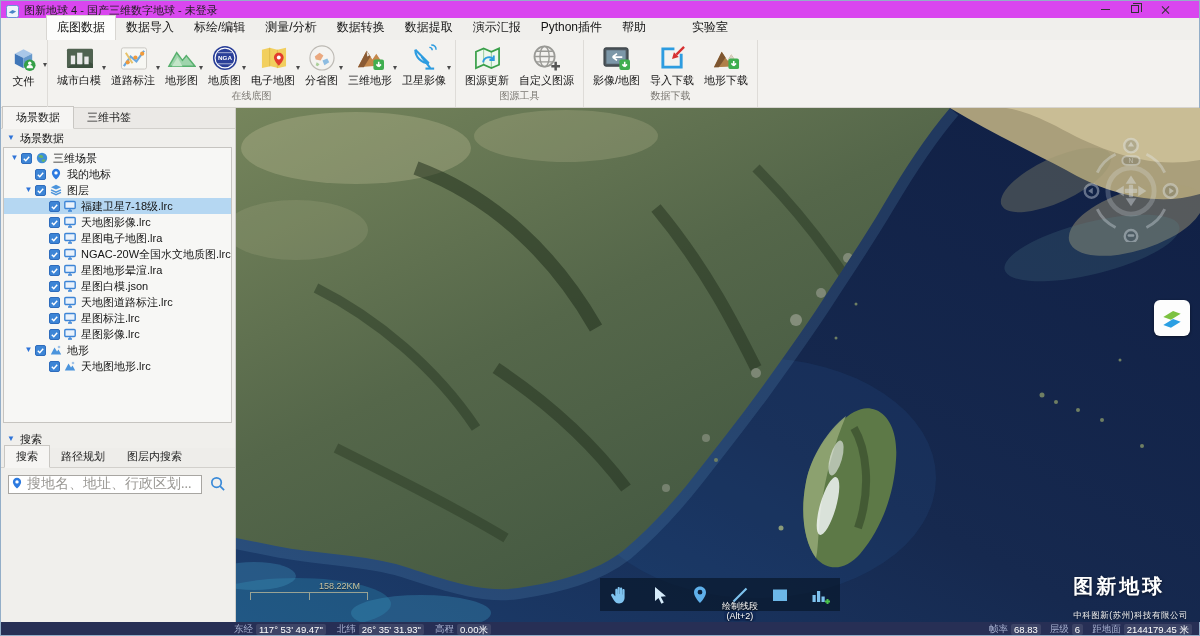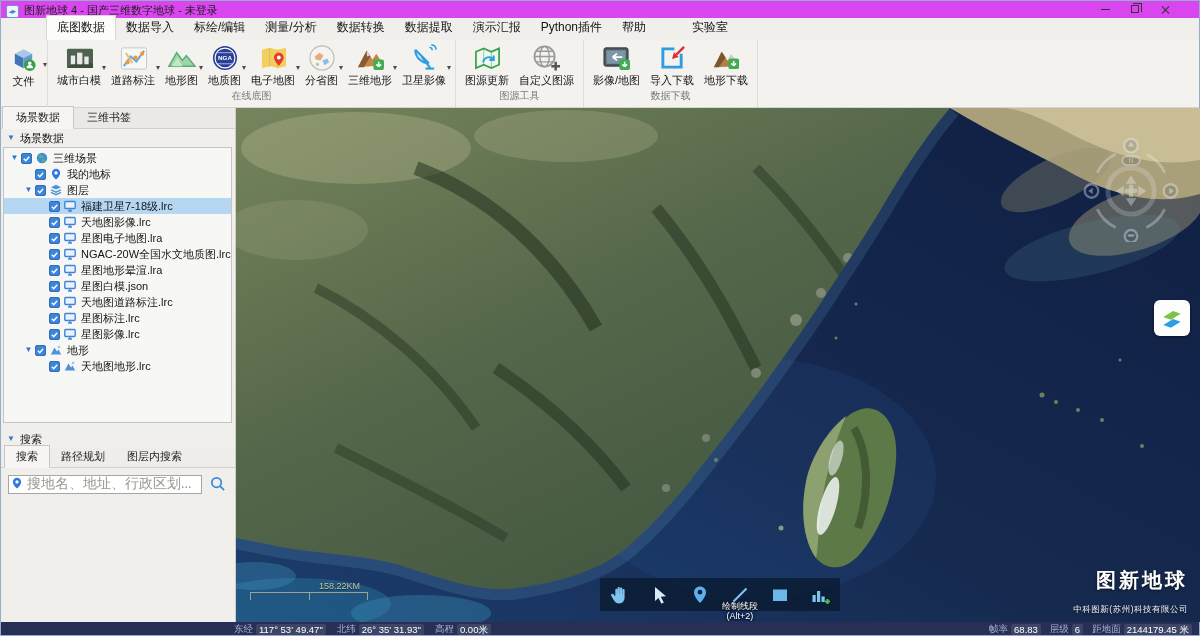--- a/index.html
+++ b/index.html
@@ -76,21 +76,21 @@
 .logo-btn svg{width:26px;height:26px;display:block}
 .scalebar{position:absolute;left:14px;bottom:22px;width:118px}
 .scale-label{font-size:9px;color:rgba(218,208,168,.9);text-align:right;padding-right:8px;margin-bottom:1px;text-shadow:0 1px 1px rgba(0,0,0,.6)}
 .scale-line{height:8px;border-left:1px solid rgba(205,195,155,.7);border-right:1px solid rgba(205,195,155,.7);border-top:1px solid rgba(205,195,155,.7);position:relative}
 .scale-line:before{content:"";position:absolute;left:50%;top:0;width:1px;height:100%;background:rgba(205,195,155,.7)}
 .map-toolbar{position:absolute;left:364px;top:470px;width:240px;height:33px;background:rgba(9,24,43,.72);display:flex;align-items:center;justify-content:space-around}
 .tool{width:34px;height:26px;display:flex;align-items:center;justify-content:center}
 .tool svg{width:22px;height:22px;display:block}
 .map-tooltip{position:absolute;left:476px;top:493px;width:56px;text-align:center;font-size:9px;color:#fff;line-height:10px;text-shadow:0 1px 2px #000}
 .map-tooltip .l2{background:rgba(18,42,88,.92);border-radius:2px;display:inline-block;padding:0 3px}
-.watermark{position:absolute;right:12px;bottom:6px;text-align:right;color:#fff}
+.watermark{position:absolute;right:12px;bottom:0;color:#fff}
 .wm-title{font-size:20px;font-weight:bold;letter-spacing:3px;text-shadow:0 1px 3px rgba(0,0,0,.55)}
 .wm-sub{font-size:8.5px;color:#f2f2f2;margin-top:10px;letter-spacing:.5px;text-shadow:0 1px 2px rgba(0,0,0,.55)}
 
 
 .statusbar{height:14px;background:#272f55;display:flex;align-items:center;padding:0 8px;font-size:9.5px;color:#e8ebf5}
 .sb-left{display:flex;gap:11px;margin-left:226px}
 .sb-right{margin-left:auto;display:flex;gap:9px}
 .sb-item{display:flex;gap:3px;align-items:center;white-space:nowrap}
 .sb-label{color:#aab3d2}
 .sb-value{color:#fff;background:rgba(255,255,255,.10);border-radius:2px;padding:0 3px;line-height:11px}

